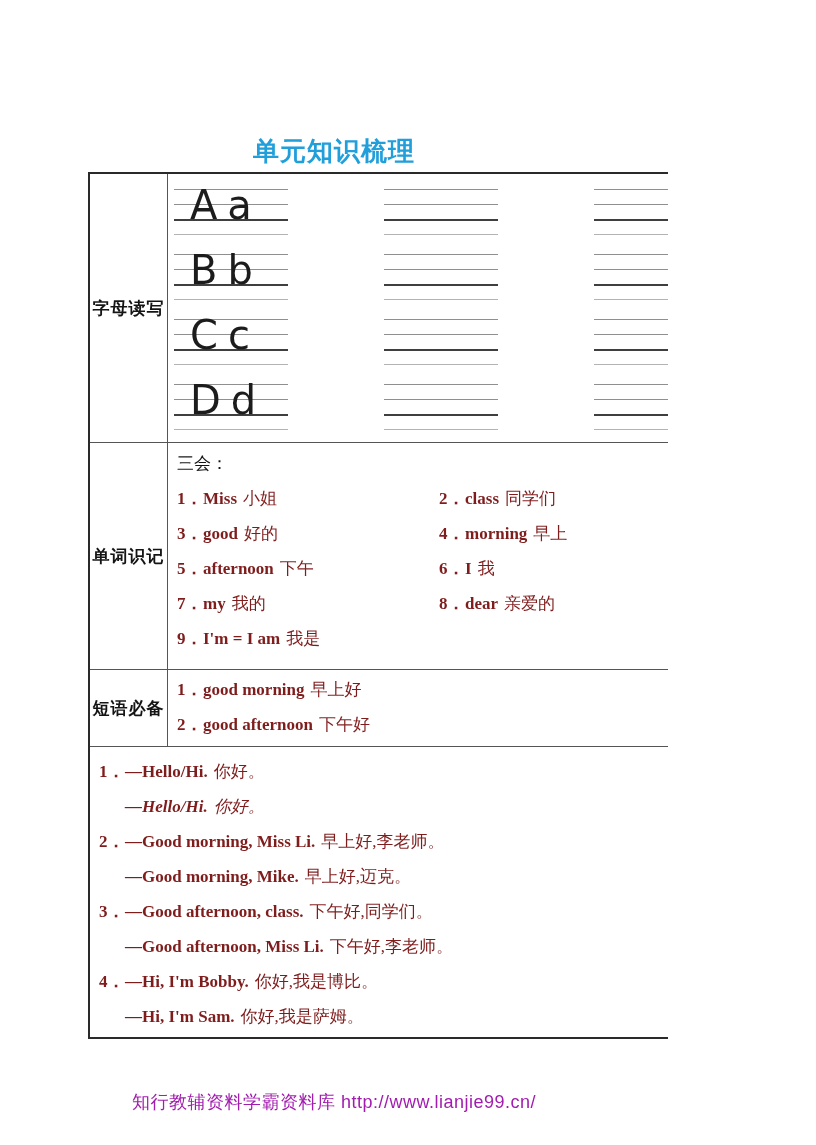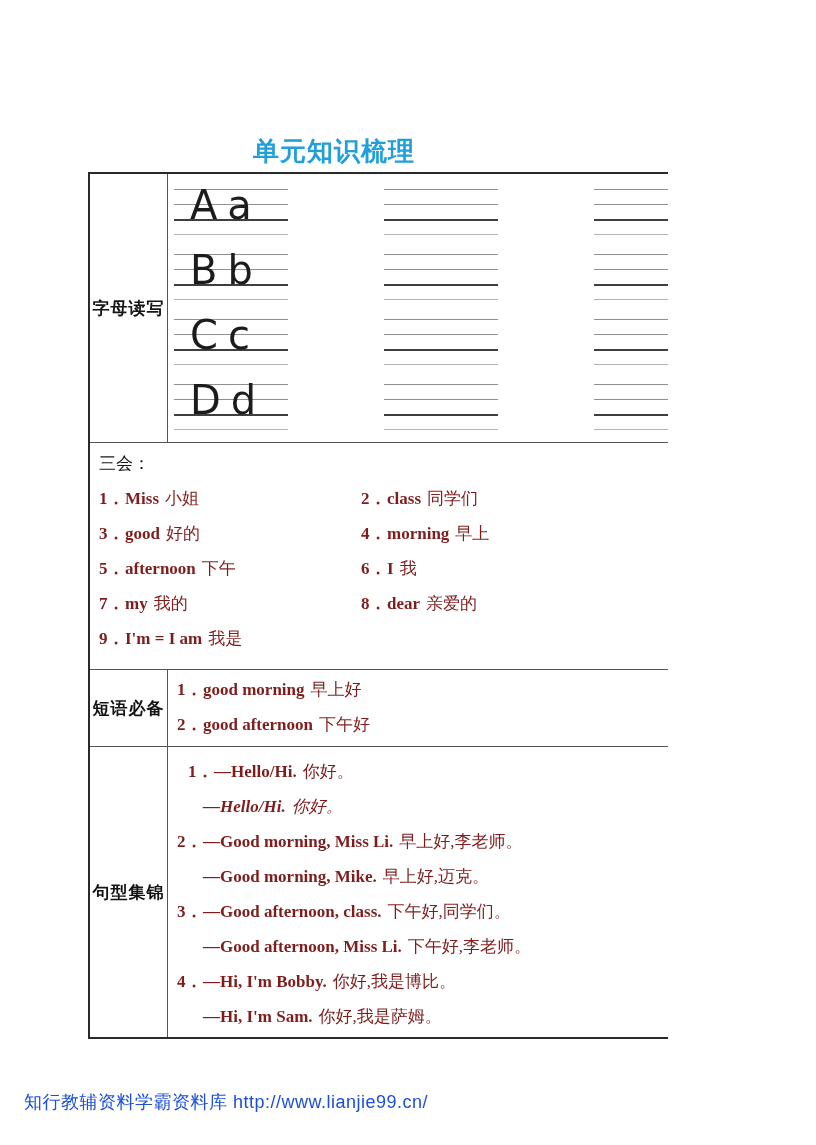--- a/index.html
+++ b/index.html
@@ -22,22 +22,22 @@
   .letters{position:absolute;left:16px;top:1px;font-size:40px;line-height:30px;
            font-family:"DejaVu Sans",sans-serif;font-weight:normal;color:#1c1c1c;letter-spacing:10px;white-space:nowrap;}
   
   .tline{position:absolute;white-space:nowrap;font-size:17px;line-height:22px;color:#7f1d1d;
          font-family:"Liberation Serif",serif;}
   .num{display:inline-block;width:26px;font-weight:bold;font-family:"Liberation Serif",serif;}
   .en{font-weight:bold;font-family:"Liberation Serif",serif;}
   .zh{font-weight:normal;font-family:"Liberation Serif",serif;margin-left:6px;}
   .heading{position:absolute;left:9px;top:10px;font-size:17px;line-height:22px;
            font-family:"Liberation Serif",serif;color:#141414;}
-  .footer{position:absolute;top:1090px;left:0;width:100%;text-align:left;
-          font-size:18px;color:#1d4ed8;letter-spacing:0.5px;padding-left:24px;}
+  .footer{position:absolute;top:1090px;left:0;width:100%;text-align:center;
+          font-size:18px;color:#a21caf;letter-spacing:0.5px;}
 </style>
 </head>
 <body>
 
 <div class="page">
   <div class="title">单元知识梳理</div>
 
   <div class="ktable">
     <div class="row row1">
       <div class="label">字母读写</div>
@@ -114,20 +114,21 @@
           </div>
           <div class="lgroup" style="left: 426px; top: 210px;">
             <div class="pline l1" style="top: 0px;"></div>
             <div class="pline l2" style="top: 15px;"></div>
             <div class="pline l3" style="top: 30px;"></div>
             <div class="pline l4" style="top: 45px;"></div>
           </div>
         </div>
     </div>
     <div class="row row2">
+      <div class="label">单词识记</div>
       <div class="content" id="words-area">
         <div class="heading">三会：</div>
       <div class="tline" style="left: 9px; top: 45px;"><span class="num">1．</span><span class="en">Miss</span><span class="zh">小姐</span></div>
           <div class="tline" style="left: 271px; top: 45px;"><span class="num">2．</span><span class="en">class</span><span class="zh">同学们</span></div>
           <div class="tline" style="left: 9px; top: 80px;"><span class="num">3．</span><span class="en">good</span><span class="zh">好的</span></div>
           <div class="tline" style="left: 271px; top: 80px;"><span class="num">4．</span><span class="en">morning</span><span class="zh">早上</span></div>
           <div class="tline" style="left: 9px; top: 115px;"><span class="num">5．</span><span class="en">afternoon</span><span class="zh">下午</span></div>
           <div class="tline" style="left: 271px; top: 115px;"><span class="num">6．</span><span class="en">I</span><span class="zh">我</span></div>
           <div class="tline" style="left: 9px; top: 150px;"><span class="num">7．</span><span class="en">my</span><span class="zh">我的</span></div>
           <div class="tline" style="left: 271px; top: 150px;"><span class="num">8．</span><span class="en">dear</span><span class="zh">亲爱的</span></div>
@@ -135,23 +136,22 @@
         </div>
     </div>
     <div class="row row3">
       <div class="label">短语必备</div>
       <div class="content" id="phrases-area">
           <div class="tline" style="left: 9px; top: 9px;"><span class="num">1．</span><span class="en">good morning</span><span class="zh">早上好</span></div>
           <div class="tline" style="left: 9px; top: 44px;"><span class="num">2．</span><span class="en">good afternoon</span><span class="zh">下午好</span></div>
         </div>
     </div>
     <div class="row row4">
-      <div class="label">句型集锦</div>
       <div class="content" id="sentences-area">
-          <div class="tline" style="left: 9px; top: 14px; margin-left: 11px;"><span class="num">1．</span><span class="en">—Hello/Hi.</span><span class="zh">你好。</span></div>
+          <div class="tline" style="left: 9px; top: 14px;"><span class="num">1．</span><span class="en">—Hello/Hi.</span><span class="zh">你好。</span></div>
           <div class="tline" style="left: 9px; top: 49px; font-style: italic;"><span class="num"></span><span class="en">—Hello/Hi.</span><span class="zh">你好。</span></div>
           <div class="tline" style="left: 9px; top: 84px;"><span class="num">2．</span><span class="en">—Good morning, Miss Li.</span><span class="zh">早上好,李老师。</span></div>
           <div class="tline" style="left: 9px; top: 119px;"><span class="num"></span><span class="en">—Good morning, Mike.</span><span class="zh">早上好,迈克。</span></div>
           <div class="tline" style="left: 9px; top: 154px;"><span class="num">3．</span><span class="en">—Good afternoon, class.</span><span class="zh">下午好,同学们。</span></div>
           <div class="tline" style="left: 9px; top: 189px;"><span class="num"></span><span class="en">—Good afternoon, Miss Li.</span><span class="zh">下午好,李老师。</span></div>
           <div class="tline" style="left: 9px; top: 224px;"><span class="num">4．</span><span class="en">—Hi, I'm Bobby.</span><span class="zh">你好,我是博比。</span></div>
           <div class="tline" style="left: 9px; top: 259px;"><span class="num"></span><span class="en">—Hi, I'm Sam.</span><span class="zh">你好,我是萨姆。</span></div>
         </div>
     </div>
   </div>

